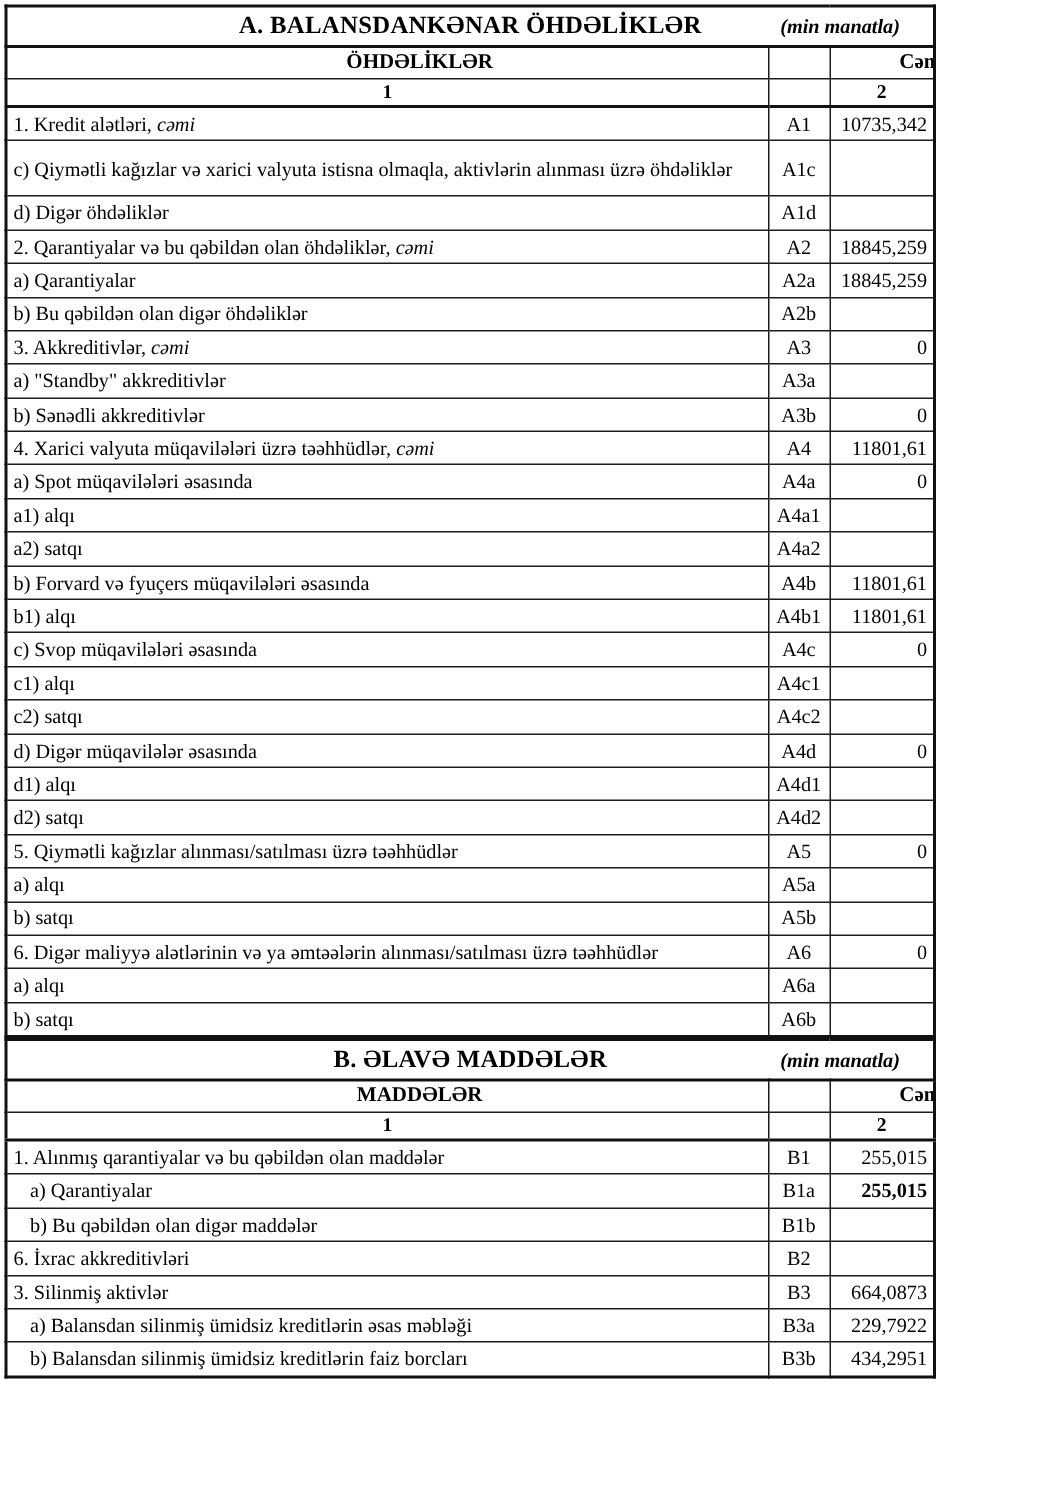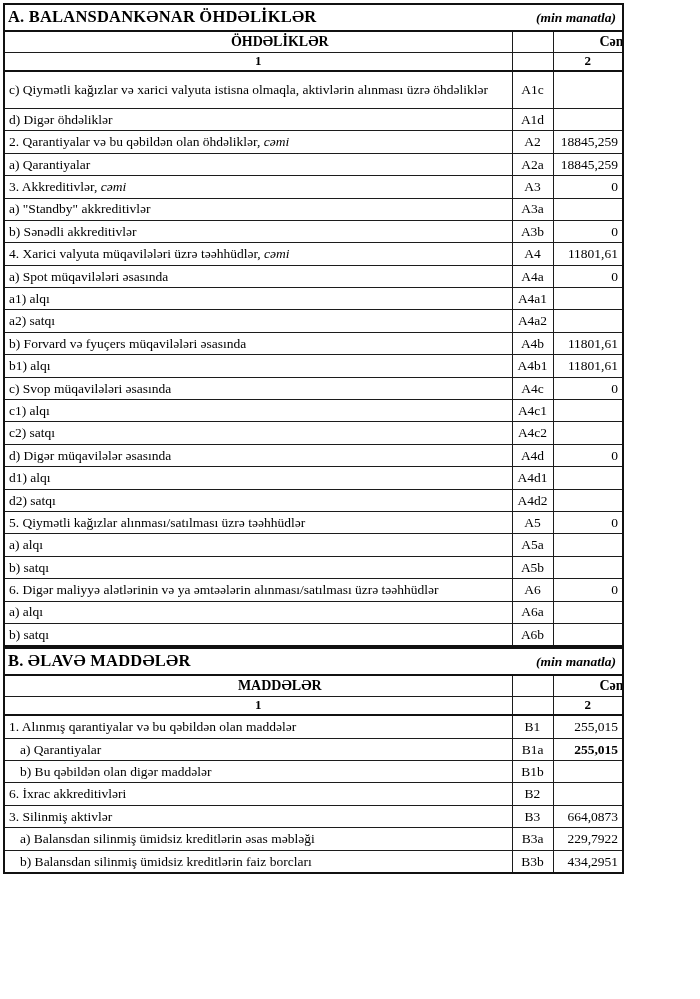--- a/index.html
+++ b/index.html
@@ -36,32 +36,32 @@
     box-sizing: content-box;
     overflow: hidden;
     white-space: nowrap;
   }
   table.ftab { border: 2px solid #111; }
 
   tr.title-row td {
     border: 2px solid #111;
     height: 23px;
     position: relative;
-    text-align: left;
+    text-align: center;
     vertical-align: middle;
     white-space: nowrap;
   }
   .stitle {
     font-weight: bold;
     font-size: 16.5px;
     letter-spacing: 0.2px;
   }
   .snote {
     position: absolute;
-    right: 6px;
+    right: 22px;
     top: 50%;
     transform: translateY(-50%);
     font-style: italic;
     font-weight: 600;
     font-size: 13.5px;
   }
   tr.head-row td {
     font-weight: bold;
     font-size: 14px;
     text-align: center;
@@ -120,39 +120,49 @@
         <td class="code"></td>
         <td class="val" style="text-align:center">Cəmi</td>
       </tr>
       <tr class="num-row">
         <td>1</td>
         <td></td>
         <td>2</td>
       </tr>
     </tbody>
     <tbody>
+        <tr>
+          <td class="desc">1. Kredit alətləri,<i> cəmi</i></td>
+          <td class="code">A1</td>
+          <td class="val">10735,342</td>
+        </tr>
         <tr class="tall">
           <td class="desc">c) Qiymətli kağızlar və xarici valyuta istisna olmaqla, aktivlərin alınması üzrə öhdəliklər</td>
           <td class="code">A1c</td>
           <td class="val"></td>
         </tr>
         <tr>
           <td class="desc">d) Digər öhdəliklər</td>
           <td class="code">A1d</td>
           <td class="val"></td>
         </tr>
         <tr>
           <td class="desc">2. Qarantiyalar və bu qəbildən olan öhdəliklər,<i> cəmi</i></td>
           <td class="code">A2</td>
           <td class="val">18845,259</td>
         </tr>
         <tr>
           <td class="desc">a) Qarantiyalar</td>
           <td class="code">A2a</td>
           <td class="val">18845,259</td>
+        </tr>
+        <tr>
+          <td class="desc">b) Bu qəbildən olan digər öhdəliklər</td>
+          <td class="code">A2b</td>
+          <td class="val"></td>
         </tr>
         <tr>
           <td class="desc">3. Akkreditivlər,<i> cəmi</i></td>
           <td class="code">A3</td>
           <td class="val">0</td>
         </tr>
         <tr>
           <td class="desc">a) "Standby" akkreditivlər</td>
           <td class="code">A3a</td>
           <td class="val"></td>

